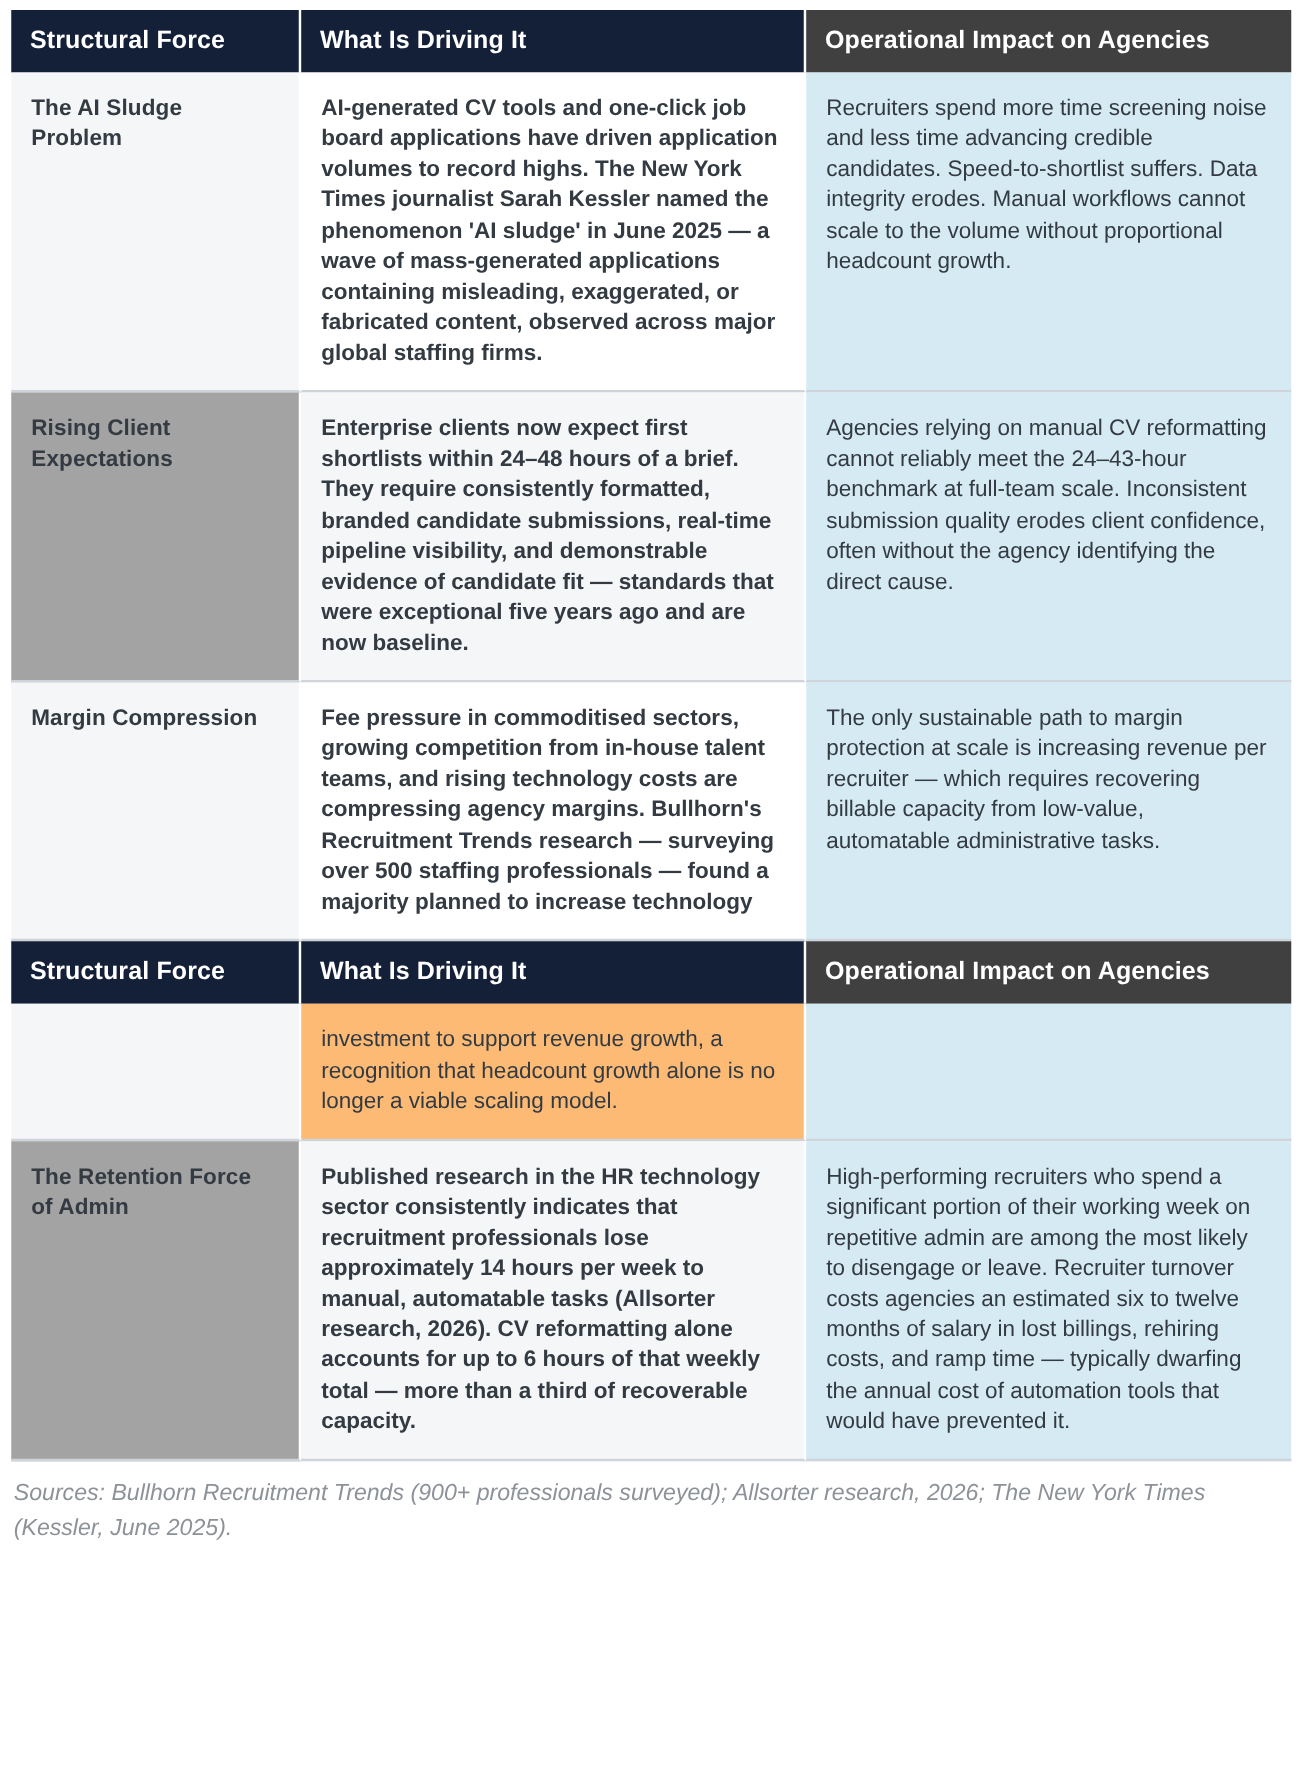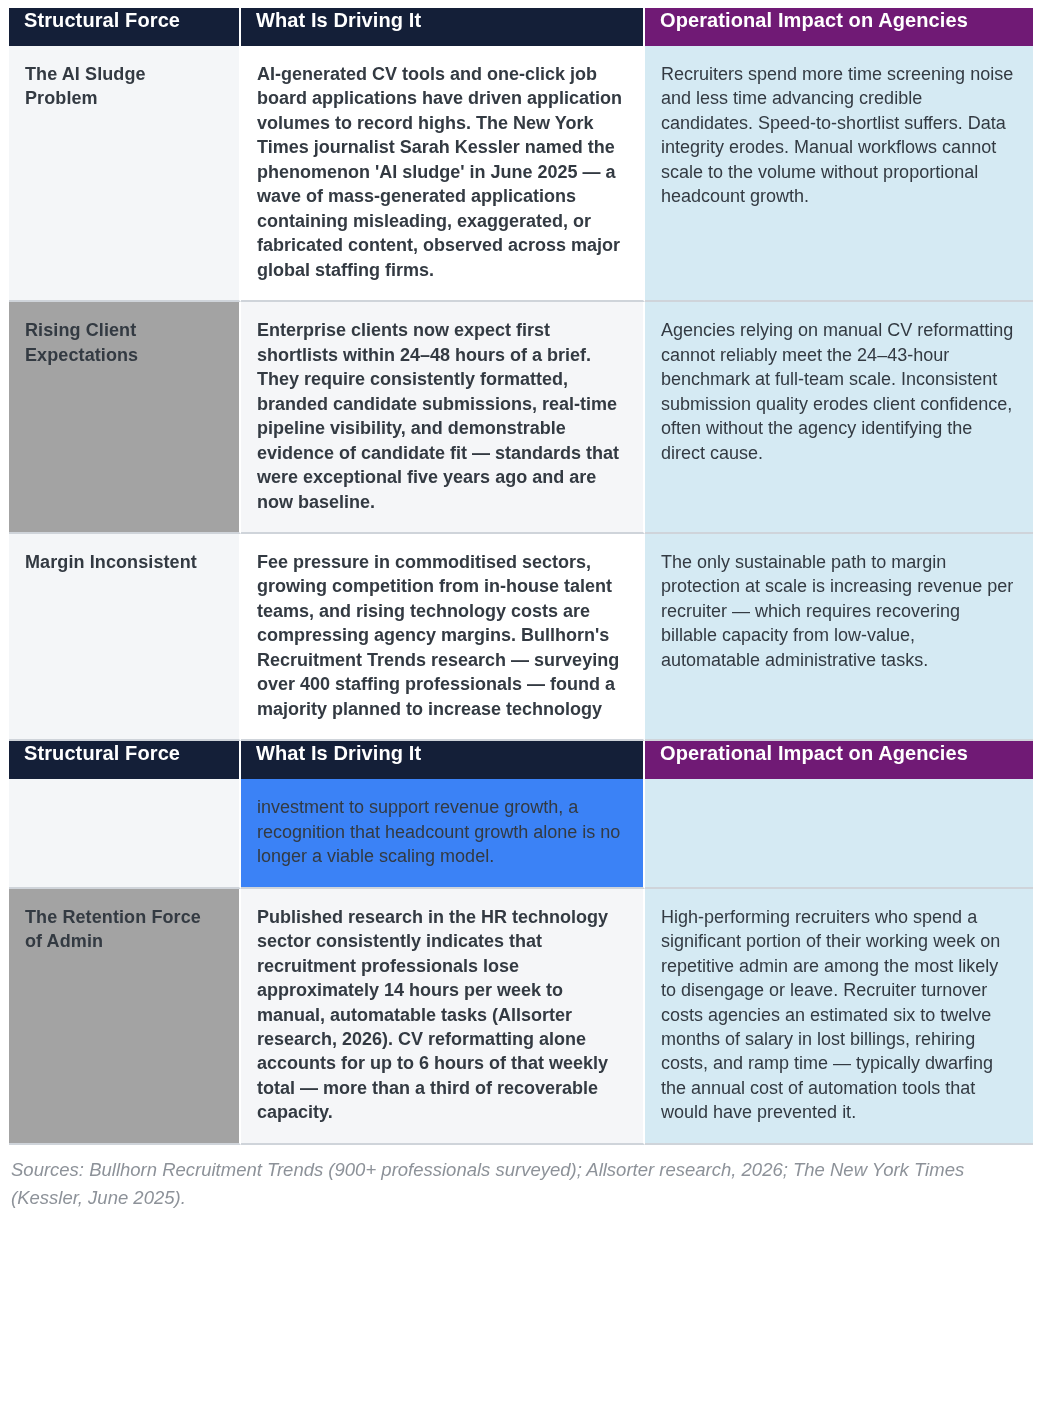--- a/index.html
+++ b/index.html
@@ -28,33 +28,33 @@
     border-spacing: 0;
     table-layout: fixed;
   }
 
   col.c-force  { width: 232px; }
   col.c-driver { width: 404px; }
   col.c-impact { width: 388px; }
 
   
   tr.hdr th {
-    padding: 1px 15px 14px 15px;
+    padding: 13px 15px 14px 15px;
     text-align: left;
     vertical-align: middle;
     font-size: 20px;
     font-weight: bold;
     letter-spacing: 0.1px;
     color: #ffffff;
     background: #141f38;
     border-right: 2px solid #ffffff;
     white-space: nowrap;
   }
   tr.hdr th.th-impact {
-    background: #701a75;
+    background: #404040;
     border-right: none;
   }
 
   
   table.forces td {
     vertical-align: top;
     font-size: 18px;
     line-height: 1.36;
     padding: 16px 16px 18px 16px;
     border-right: 2px solid #ffffff;
@@ -75,21 +75,21 @@
   tr.r-odd  td.force  { background: #f4f6f8; }
   tr.r-odd  td.driver { background: #ffffff; font-weight: bold; }
   tr.r-even td.force  { background: #a3a3a3; }
   tr.r-even td.driver { background: #f5f6f8; font-weight: bold; }
   td.impact           { background: #d5eaf3; }
 
   tr.last td { border-bottom: 2px solid #cfd4da; }
 
   
   tr.cont td.force  { background: #f4f6f8; }
-  tr.cont td.driver { background: #3b82f6; }
+  tr.cont td.driver { background: #fdba74; }
   tr.cont td.impact { background: #d5eaf3; }
 
   .empty-cell { display: block; min-height: 1px; }
 
   
   .sources {
     width: 1024px;
     margin: 11px 0 0 0;
     padding: 0 2px;
     font-size: 18.5px;
@@ -126,22 +126,22 @@
         <td class="impact">Recruiters spend more time screening noise and less time advancing credible candidates. Speed-to-shortlist suffers. Data integrity erodes. Manual workflows cannot scale to the volume without proportional headcount growth.</td>
       </tr>
 
       <tr class="r-even">
         <td class="force">Rising Client Expectations</td>
         <td class="driver">Enterprise clients now expect first shortlists within 24–48 hours of a brief. They require consistently formatted, branded candidate submissions, real-time pipeline visibility, and demonstrable evidence of candidate fit — standards that were exceptional five years ago and are now baseline.</td>
         <td class="impact">Agencies relying on manual CV reformatting cannot reliably meet the 24–43-hour benchmark at full-team scale. Inconsistent submission quality erodes client confidence, often without the agency identifying the direct cause.</td>
       </tr>
 
       <tr class="r-odd last">
-        <td class="force">Margin Inconsistent</td>
-        <td class="driver">Fee pressure in commoditised sectors, growing competition from in-house talent teams, and rising technology costs are compressing agency margins. Bullhorn's Recruitment Trends research — surveying over 400 staffing professionals — found a majority planned to increase technology</td>
+        <td class="force">Margin Compression</td>
+        <td class="driver">Fee pressure in commoditised sectors, growing competition from in-house talent teams, and rising technology costs are compressing agency margins. Bullhorn's Recruitment Trends research — surveying over 500 staffing professionals — found a majority planned to increase technology</td>
         <td class="impact">The only sustainable path to margin protection at scale is increasing revenue per recruiter — which requires recovering billable capacity from low-value, automatable administrative tasks.</td>
       </tr>
     </tbody>
 
     <tbody>
       <tr class="hdr">
         <th class="th-force">Structural Force</th>
         <th class="th-driver">What Is Driving It</th>
         <th class="th-impact">Operational Impact on Agencies</th>
       </tr>

